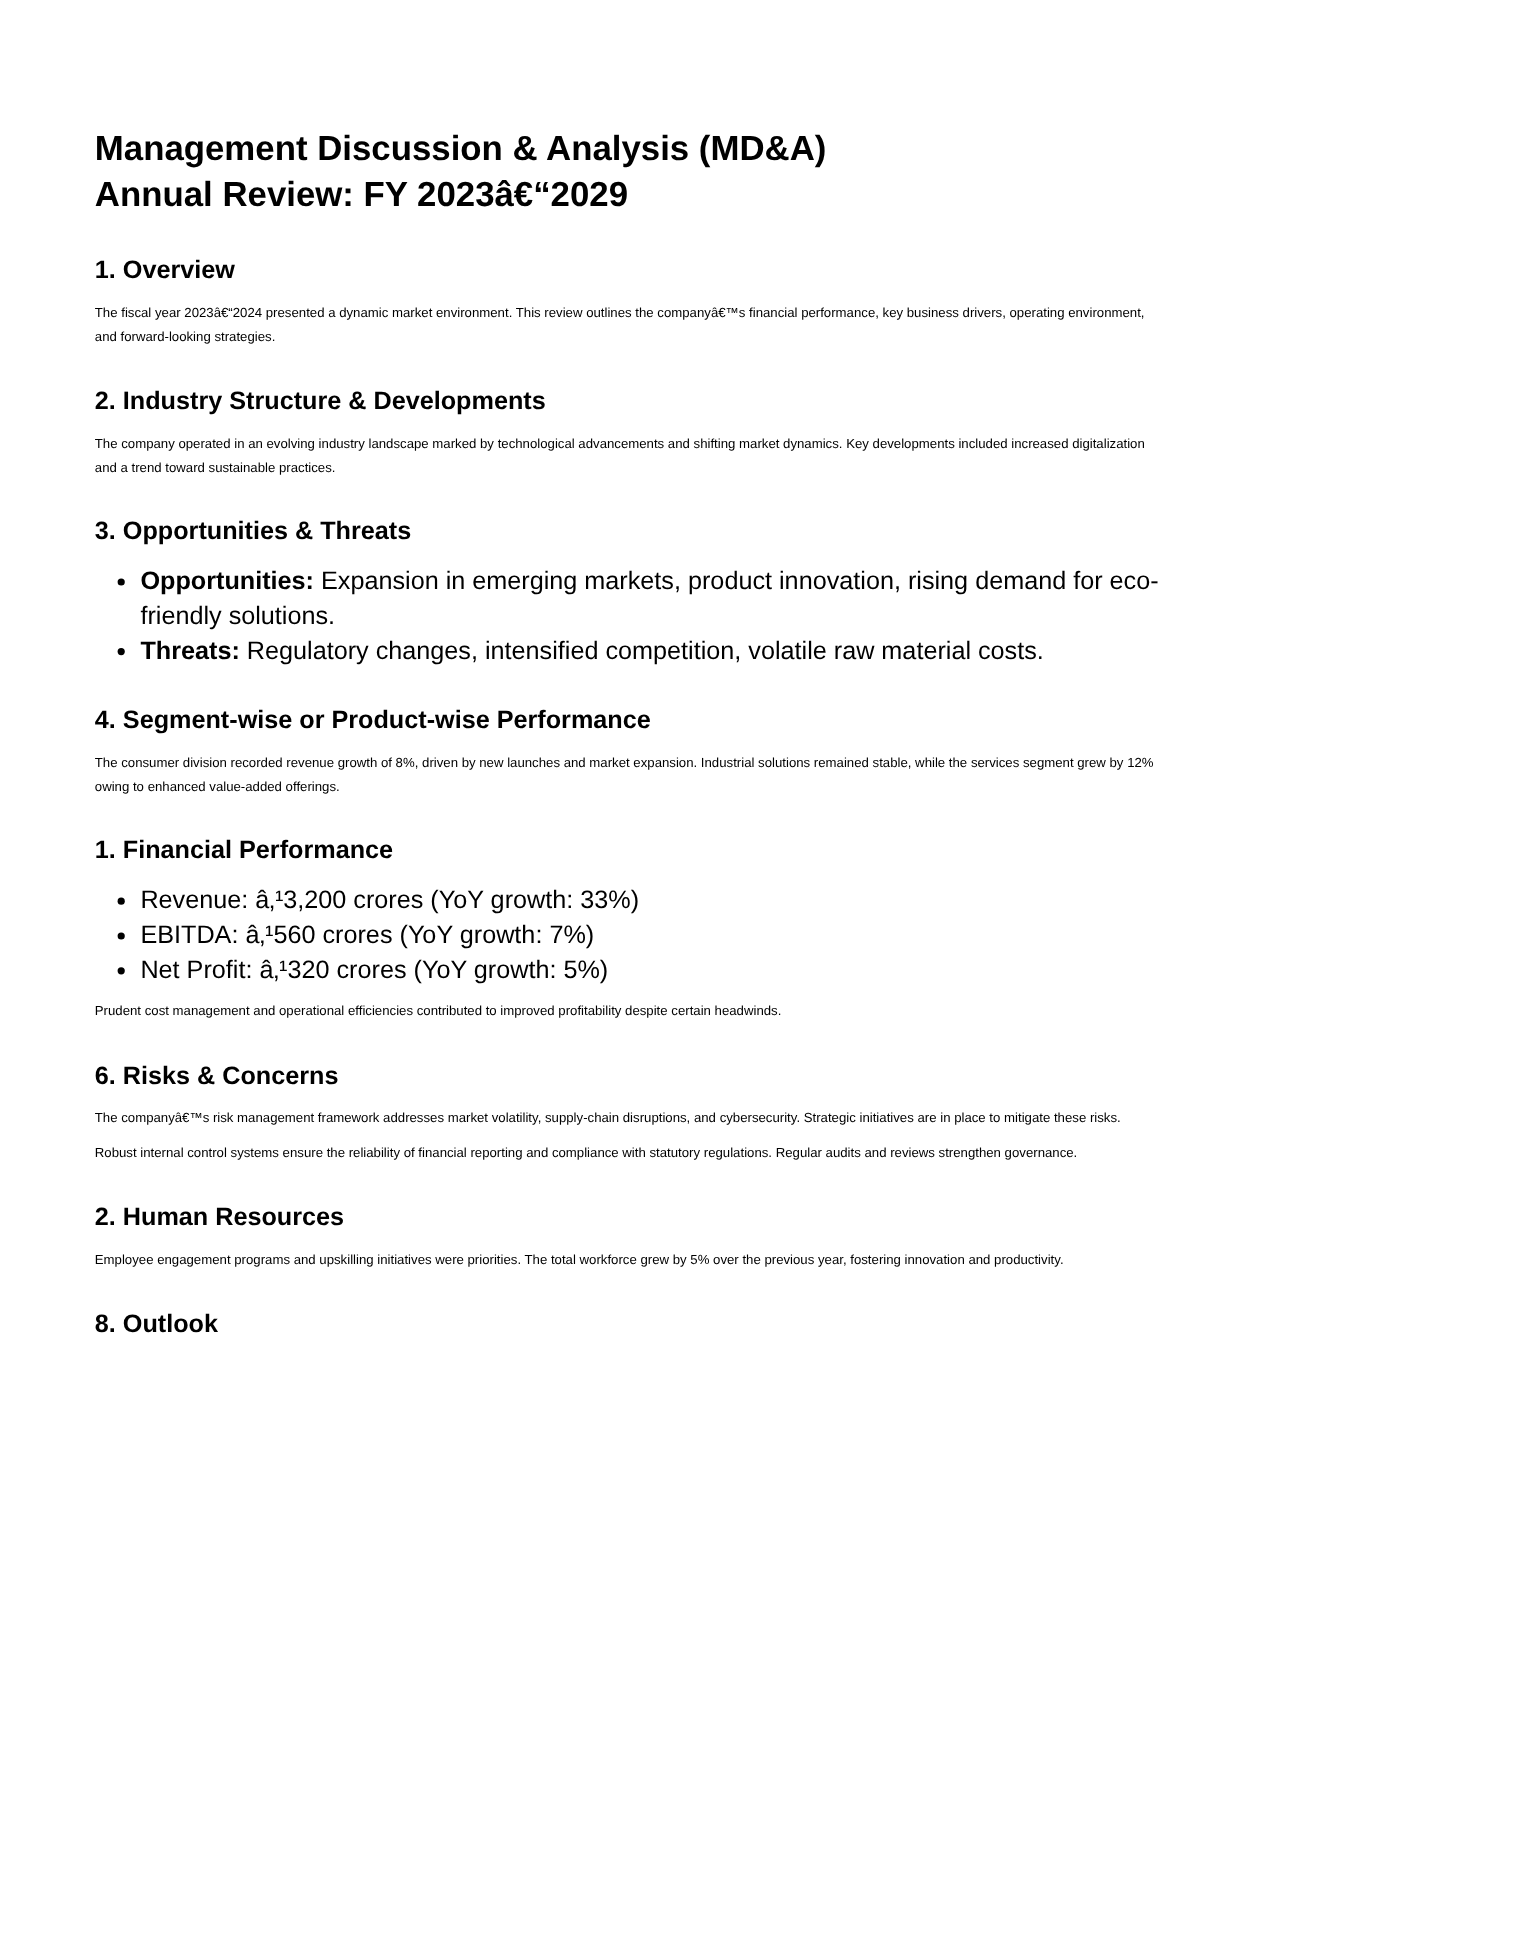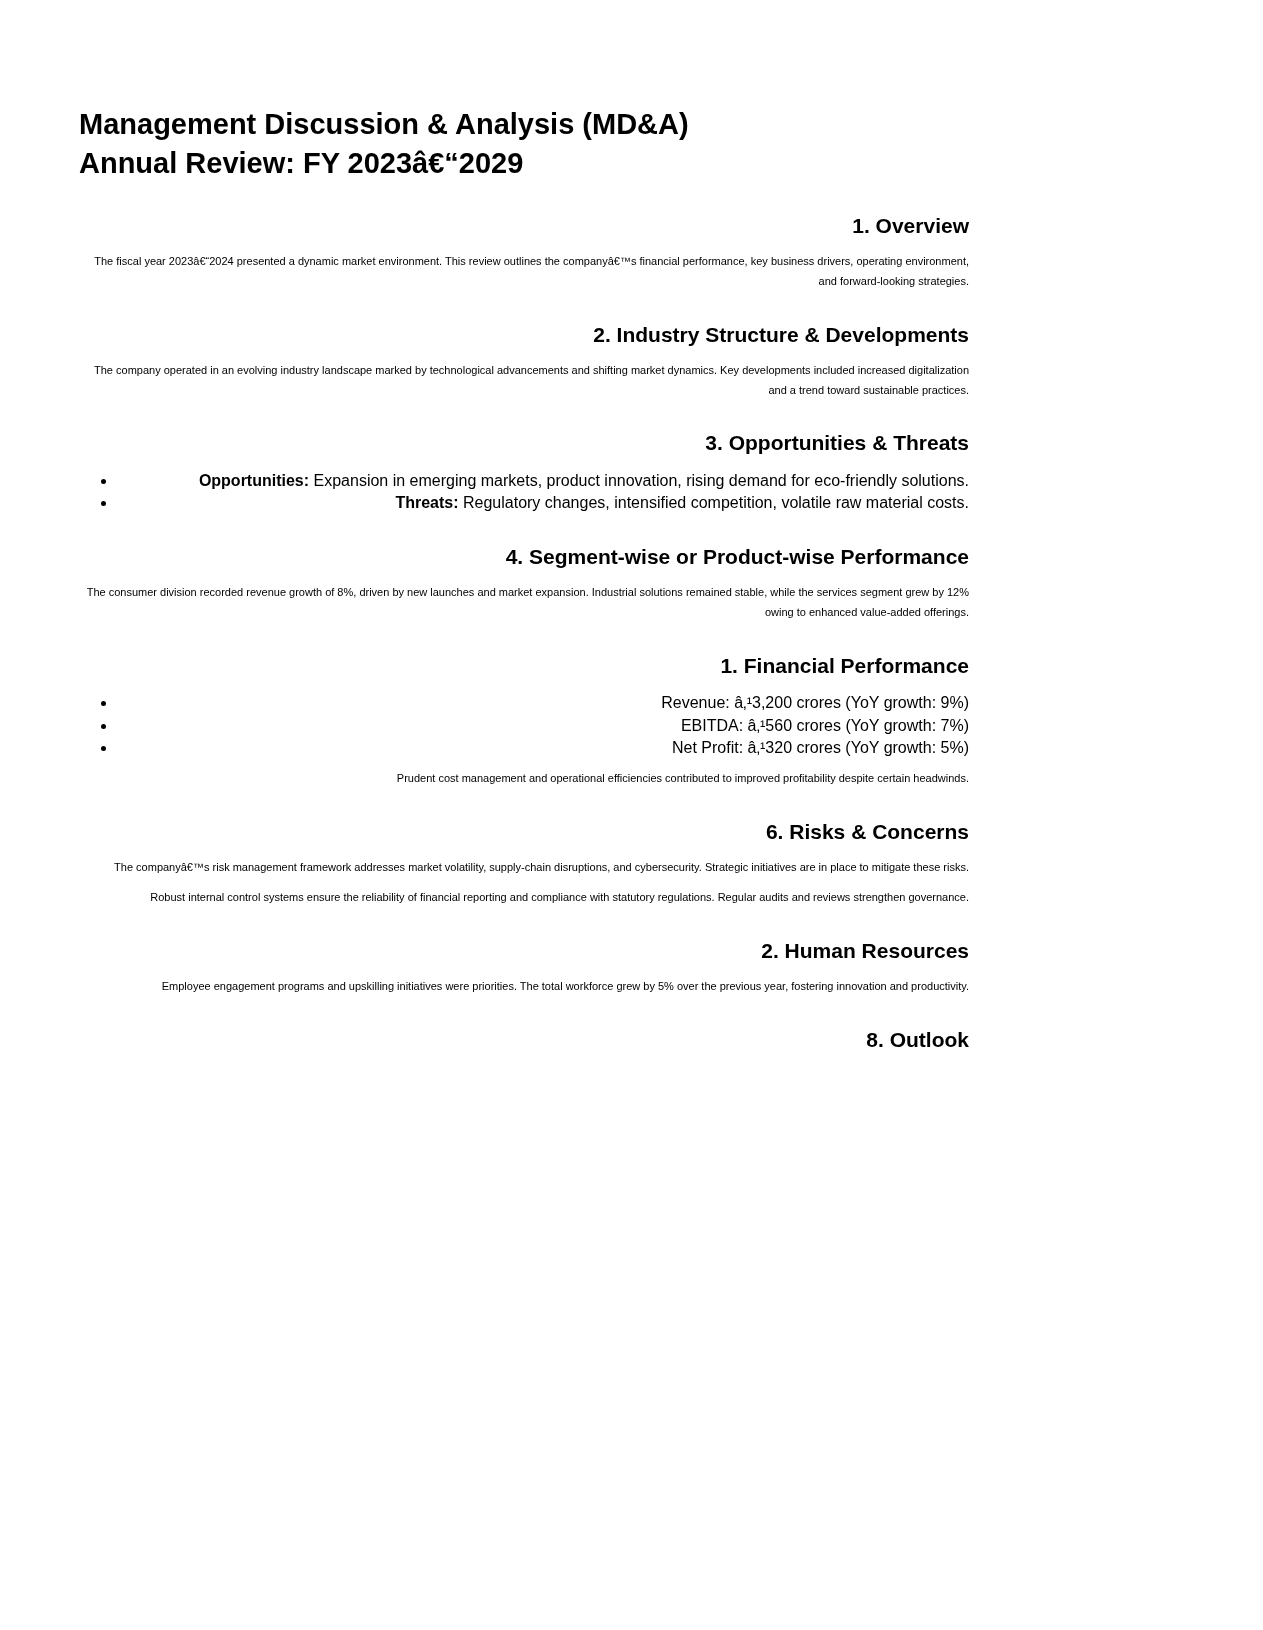--- a/index.html
+++ b/index.html
@@ -17,39 +17,39 @@
     background: #ffffff;
   }
   h1.doc-title {
     font-size: 29px;
     font-weight: 700;
     line-height: 1.345;
     margin: 0 0 26px 0;
     letter-spacing: 0;
   }
   h1.doc-title span { display: block; }
-  section { margin: 0; text-align: right; }
+  section { margin: 0; }
   h2.section-heading {
     font-size: 21px;
     font-weight: 700;
     line-height: 1.34;
     margin: 29px 0 12px 0;
   }
   p.section-paragraph {
     font-size: 11px;
     line-height: 1.8;
     margin: 10px 0 10px 0;
   }
   ul.bullet-list {
     margin: 12px 0 10px 0;
     padding-left: 38px;
     list-style-type: disc;
   }
   ul.bullet-list li {
-    font-size: 16px;
+    font-size: 21px;
     line-height: 1.4;
     margin: 0;
   }
   ul.bullet-list li strong { font-weight: 700; }
 </style>
 </head>
 <body>
 
 <div class="doc">
   <h1 class="doc-title">
@@ -72,21 +72,21 @@
           <li><strong>Threats:</strong> Regulatory changes, intensified competition, volatile raw material costs.</li>
         </ul>
       </section>
       <section>
         <h2 class="section-heading">4. Segment-wise or Product-wise Performance</h2>
         <p class="section-paragraph">The consumer division recorded revenue growth of 8%, driven by new launches and market expansion. Industrial solutions remained stable, while the services segment grew by 12% owing to enhanced value-added offerings.</p>
       </section>
       <section>
         <h2 class="section-heading">1. Financial Performance</h2>
         <ul class="bullet-list">
-          <li>Revenue: â‚¹3,200 crores (YoY growth: 9%)</li>
+          <li>Revenue: â‚¹3,200 crores (YoY growth: 33%)</li>
           <li>EBITDA: â‚¹560 crores (YoY growth: 7%)</li>
           <li>Net Profit: â‚¹320 crores (YoY growth: 5%)</li>
         </ul>
         <p class="section-paragraph">Prudent cost management and operational efficiencies contributed to improved profitability despite certain headwinds.</p>
       </section>
       <section>
         <h2 class="section-heading">6. Risks &amp; Concerns</h2>
         <p class="section-paragraph">The companyâ€™s risk management framework addresses market volatility, supply-chain disruptions, and cybersecurity. Strategic initiatives are in place to mitigate these risks.</p>
       </section>
       <section>

